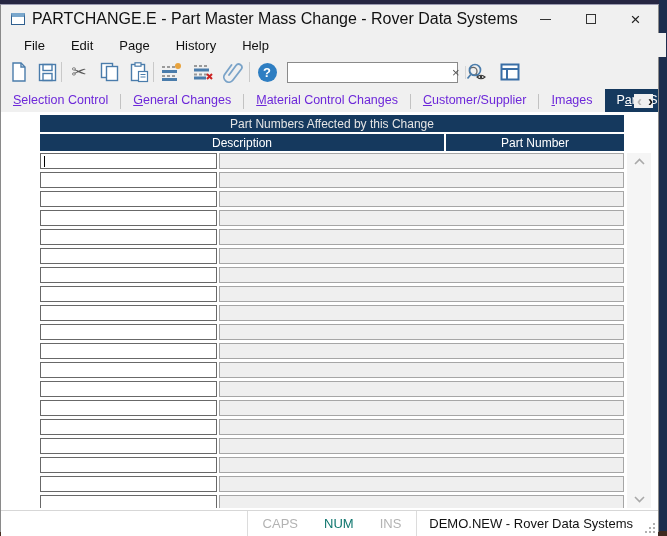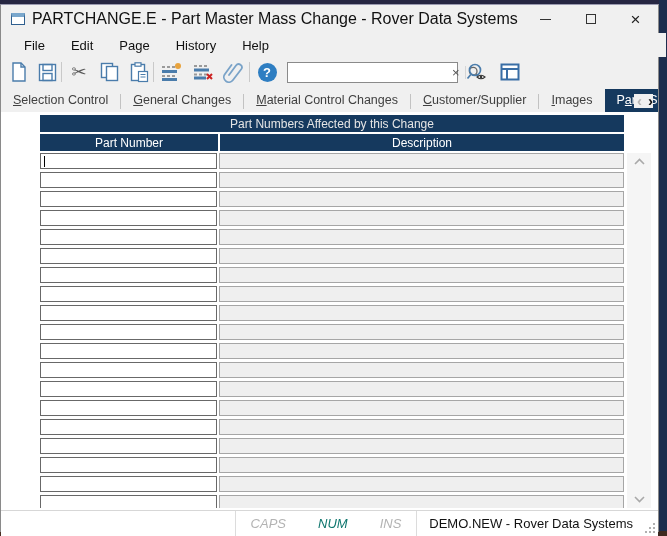--- a/index.html
+++ b/index.html
@@ -43,21 +43,21 @@
   .searchwrap { position:absolute; left:258px; top:5px; width:199px; height:21px; background:#fff;
                 border:1px solid #8a8a8a; display:flex; align-items:center; }
   .searchwrap input { flex:1; border:none; outline:none; height:17px; font-size:12px; padding-left:4px;
                       font-family:"Liberation Sans",sans-serif; background:transparent; }
   .search-clear { font-size:13px; color:#555; padding:0 5px; }
   .search-mag { padding:0 5px 0 2px; border-left:1px solid #d5d5d5; display:flex; align-items:center; }
 
   
   .tabbar { position:absolute; left:0; top:82px; width:100%; height:25px; background:#f0f0f0;
             display:flex; align-items:flex-end; overflow:hidden; }
-  .tab { font-size:12.5px; color:#404040; padding:4px 12px 5px 12px; white-space:nowrap; }
+  .tab { font-size:12.5px; color:#6d28d9; padding:4px 12px 5px 12px; white-space:nowrap; }
   .tab u { text-decoration:underline; }
   .tab.active { background:#15395e; color:#fff; }
   .tab-sep { width:0; height:15px; border-left:1px solid #c2c2c2; margin-bottom:3px; }
   .tab-scrolls { position:absolute; right:5px; bottom:4px; display:flex; gap:6px; background:#f0f0f0; padding-left:3px;}
   .tab-scroll { font-size:15px; line-height:14px; font-weight:bold; }
   .tab-scroll.disabled { color:#b5b5b5; }
   .tab-scroll.enabled { color:#111; }
 
   
   .content { position:absolute; left:0; top:107px; width:657px; height:398px; background:#fff; overflow:hidden; }
@@ -75,21 +75,21 @@
 
   .vscroll { position:absolute; right:7px; top:41px; width:24px; height:355px; background:#f5f5f5; }
   .vs-arrow { position:absolute; left:0; width:24px; height:17px; display:flex; align-items:center; justify-content:center; }
   .vs-up { top:0; } .vs-down { bottom:0; }
 
   
   .statusbar { position:absolute; left:0; top:505px; width:657px; height:26px; background:#fff;
                border-top:1px solid #d7d7d7; display:flex; align-items:center; font-size:13px; }
   .sb-spacer { flex:1; }
   .sb-sep { width:0; height:100%; border-left:1px solid #dcdcdc; }
-  .sb-locks { display:flex; gap:18px; padding:0 8px;font-style:italic; }
+  .sb-locks { display:flex; gap:12px; padding:0 8px; }
   .sb-lock { padding:0 7px; color:#b3b3b3; }
   .sb-lock.on { color:#0f766e; }
   .sb-session { padding:0 10px 0 12px; color:#111; white-space:nowrap; }
   .sb-grip { width:13px; height:13px; margin:8px 2px 0 0; position:relative; }
   .sb-grip i { position:absolute; width:2px; height:2px; background:#b0b0b0; }
   .sb-grip i:nth-child(1){ right:1px; bottom:9px; }
   .sb-grip i:nth-child(2){ right:5px; bottom:5px; }
   .sb-grip i:nth-child(3){ right:1px; bottom:5px; }
   .sb-grip i:nth-child(4){ right:9px; bottom:1px; }
   .sb-grip i:nth-child(5){ right:5px; bottom:1px; }
@@ -229,22 +229,22 @@
 
       <span class="tab-scrolls">
         <span class="tab-scroll disabled">‹</span>
         <span class="tab-scroll enabled">›</span>
       </span>
     </div>
 
     <div class="content">
       <div class="grp-header">Part Numbers Affected by this Change</div>
       <div class="col-row">
+        <span class="col-cell col-desc">Description</span>
         <span class="col-cell col-part">Part Number</span>
-        <span class="col-cell col-desc">Description</span>
       </div>
       <div class="tbody">
           <div class="trow">
             <div class="cell-part">
               <span class="caret"></span>
             </div>
             <div class="cell-desc"></div>
           </div>
           <div class="trow">
             <div class="cell-part"></div>

